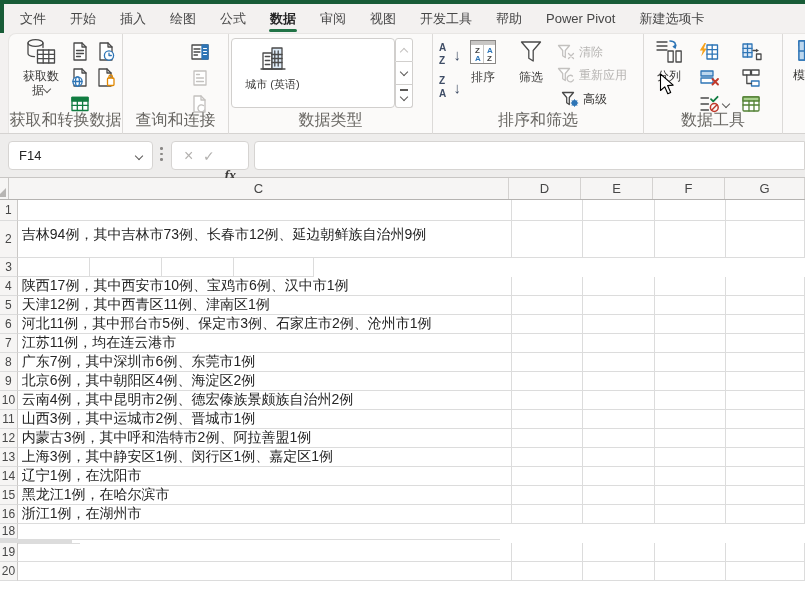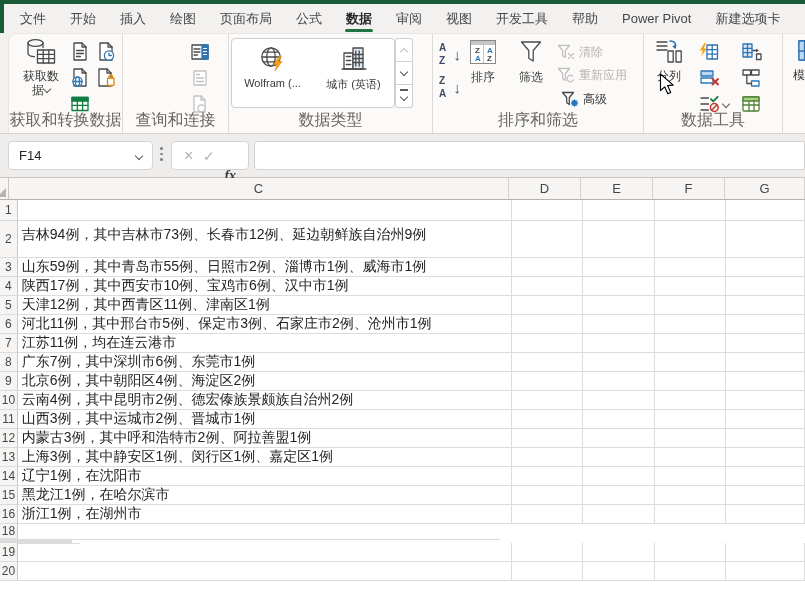--- a/index.html
+++ b/index.html
@@ -75,21 +75,20 @@
 
 <div class="page">
   <div class="top-strip"></div>
   <div class="left-strip"></div>
 
   <nav class="tabbar" id="tabbar">
       <div class="tab"><span>文件</span></div>
       <div class="tab"><span>开始</span></div>
       <div class="tab"><span>插入</span></div>
       <div class="tab"><span>绘图</span></div>
-      <div class="tab"><span>页面布局</span></div>
       <div class="tab"><span>公式</span></div>
       <div class="tab active"><span>数据</span></div>
       <div class="tab"><span>审阅</span></div>
       <div class="tab"><span>视图</span></div>
       <div class="tab"><span>开发工具</span></div>
       <div class="tab"><span>帮助</span></div>
       <div class="tab"><span>Power Pivot</span></div>
       <div class="tab"><span>新建选项卡</span></div>
     </nav>
 
@@ -168,29 +167,20 @@
             <path d="M4,2 H11 L15,6 V18 H4 Z" fill="#fff"></path>
               <path d="M11,2 V6 H15"></path>
             <path d="M13.5,11.5 a3.5,3.5 0 1 0 1,4.5"></path>
           </svg>
         </div>
         <div class="glabel">查询和连接</div>
       </div>
 
       <div class="rgroup" style="left:220px;width:204px;">
         <div class="gallery">
-          <div class="gitem">
-            <svg class="ic" width="30" height="30" viewBox="0 0 30 30" style="margin-top:5px;">
-              <circle cx="13" cy="13" r="9.2"></circle>
-              <ellipse cx="13" cy="13" rx="4.2" ry="9.2"></ellipse>
-              <path d="M4.3,13 H21.7 M5.6,8.2 H20.4 M5.6,17.8 H20.4"></path>
-              <polygon points="21,12.5 15.5,20.5 18.8,20.5 17,27 24,17.5 20.6,17.5 23.2,12.5" fill="#f7a21b" stroke="#e08700" stroke-width="0.6"></polygon>
-            </svg>
-            <div class="glab">Wolfram (...</div>
-          </div>
           <div class="gitem">
             <svg class="ic" width="30" height="30" viewBox="0 0 30 30" style="margin-top:5px;">
               <rect x="5" y="9" width="9" height="16" fill="#fff"></rect>
               <rect x="14" y="4" width="10" height="21" fill="#deebf7"></rect>
               <path d="M16.8,7 V22 M20.2,7 V22 M14,10.5 H24 M14,14.5 H24 M14,18.5 H24"></path>
               <path d="M7.3,12.5 h4.5 M7.3,16.5 h4.5 M7.3,20.5 h4.5"></path>
               <path d="M3,25 H27"></path>
             </svg>
             <div class="glab">城市 (英语)</div>
           </div>
@@ -385,21 +375,20 @@
         <div class="grow" style="height: 37px;">
           <div class="rh">2</div>
           <div class="cell c0 tall" style="width: 500px;">吉林94例，其中吉林市73例、长春市12例、延边朝鲜族自治州9例</div>
           <div class="cell" style="width: 72px;"></div>
           <div class="cell" style="width: 72px;"></div>
           <div class="cell" style="width: 72px;"></div>
           <div class="cell" style="width: 80px;"></div>
         </div>
         <div class="grow" style="height: 19px;">
           <div class="rh">3</div>
-          <div class="cell c0" style="width: 500px;">山东59例，其中青岛市55例、日照市2例、淄博市1例、威海市1例</div>
           <div class="cell" style="width: 72px;"></div>
           <div class="cell" style="width: 72px;"></div>
           <div class="cell" style="width: 72px;"></div>
           <div class="cell" style="width: 80px;"></div>
         </div>
         <div class="grow" style="height: 19px;">
           <div class="rh">4</div>
           <div class="cell c0" style="width: 500px;">陕西17例，其中西安市10例、宝鸡市6例、汉中市1例</div>
           <div class="cell" style="width: 72px;"></div>
           <div class="cell" style="width: 72px;"></div>

